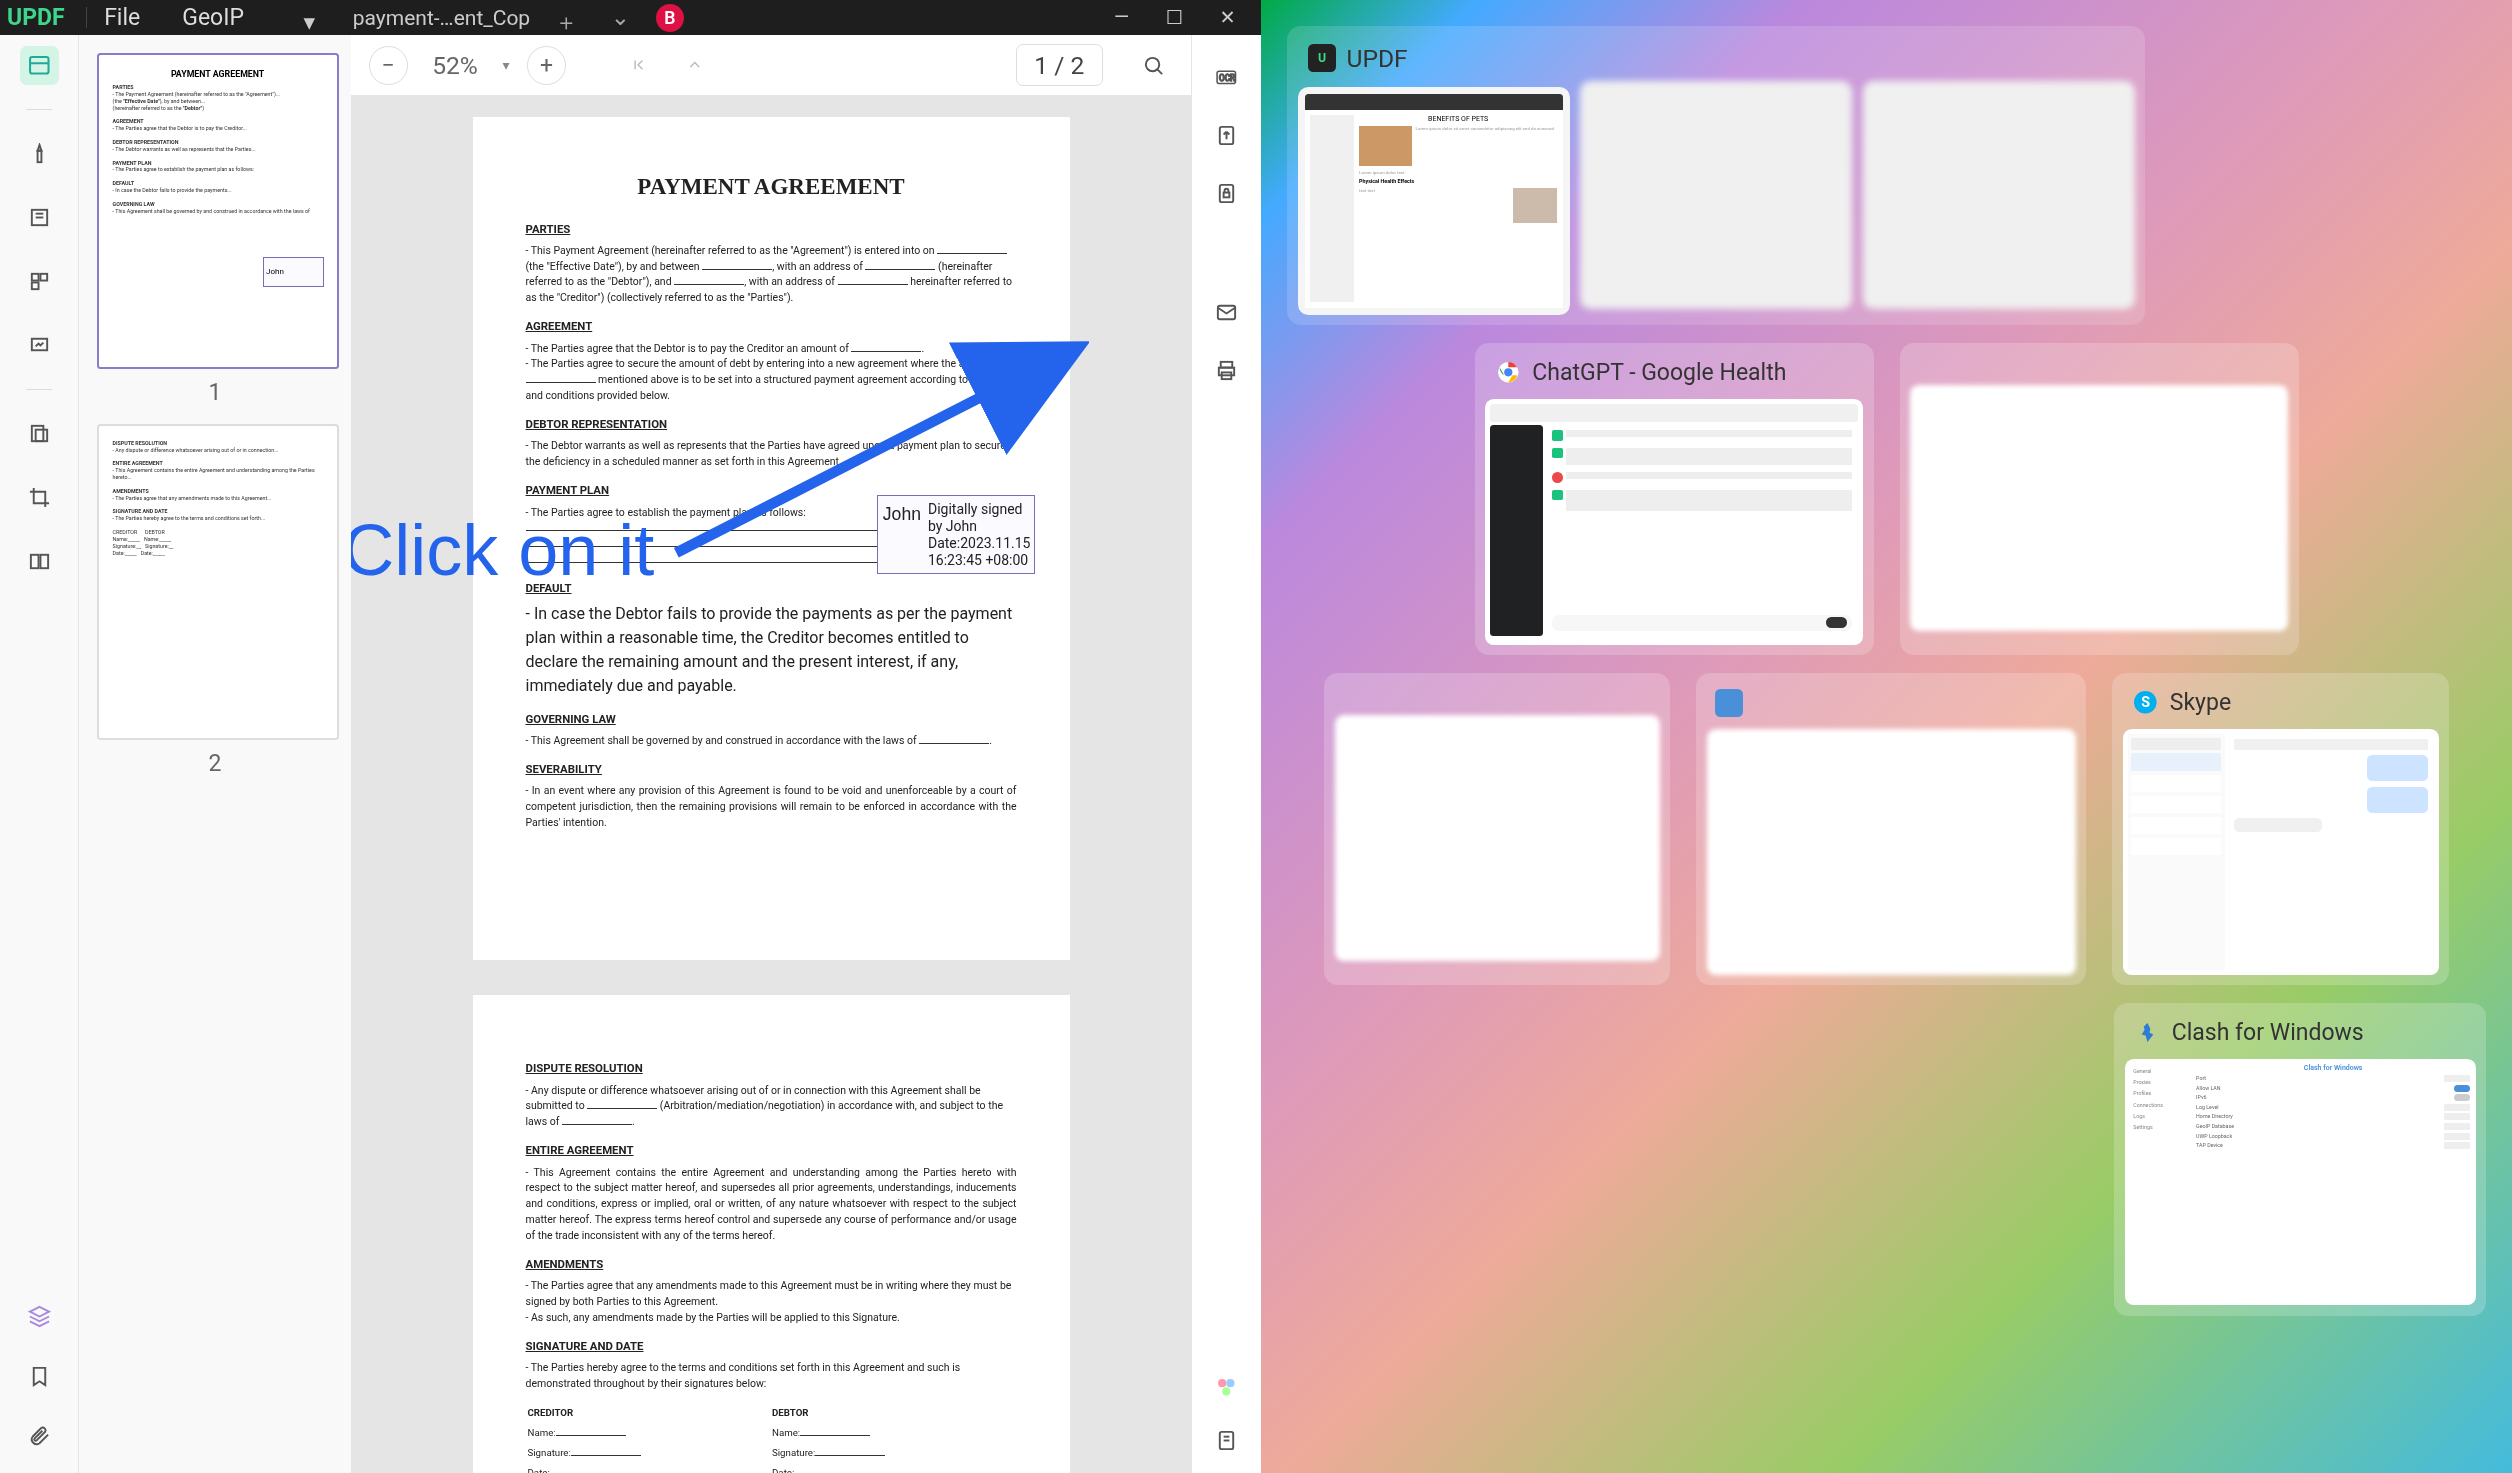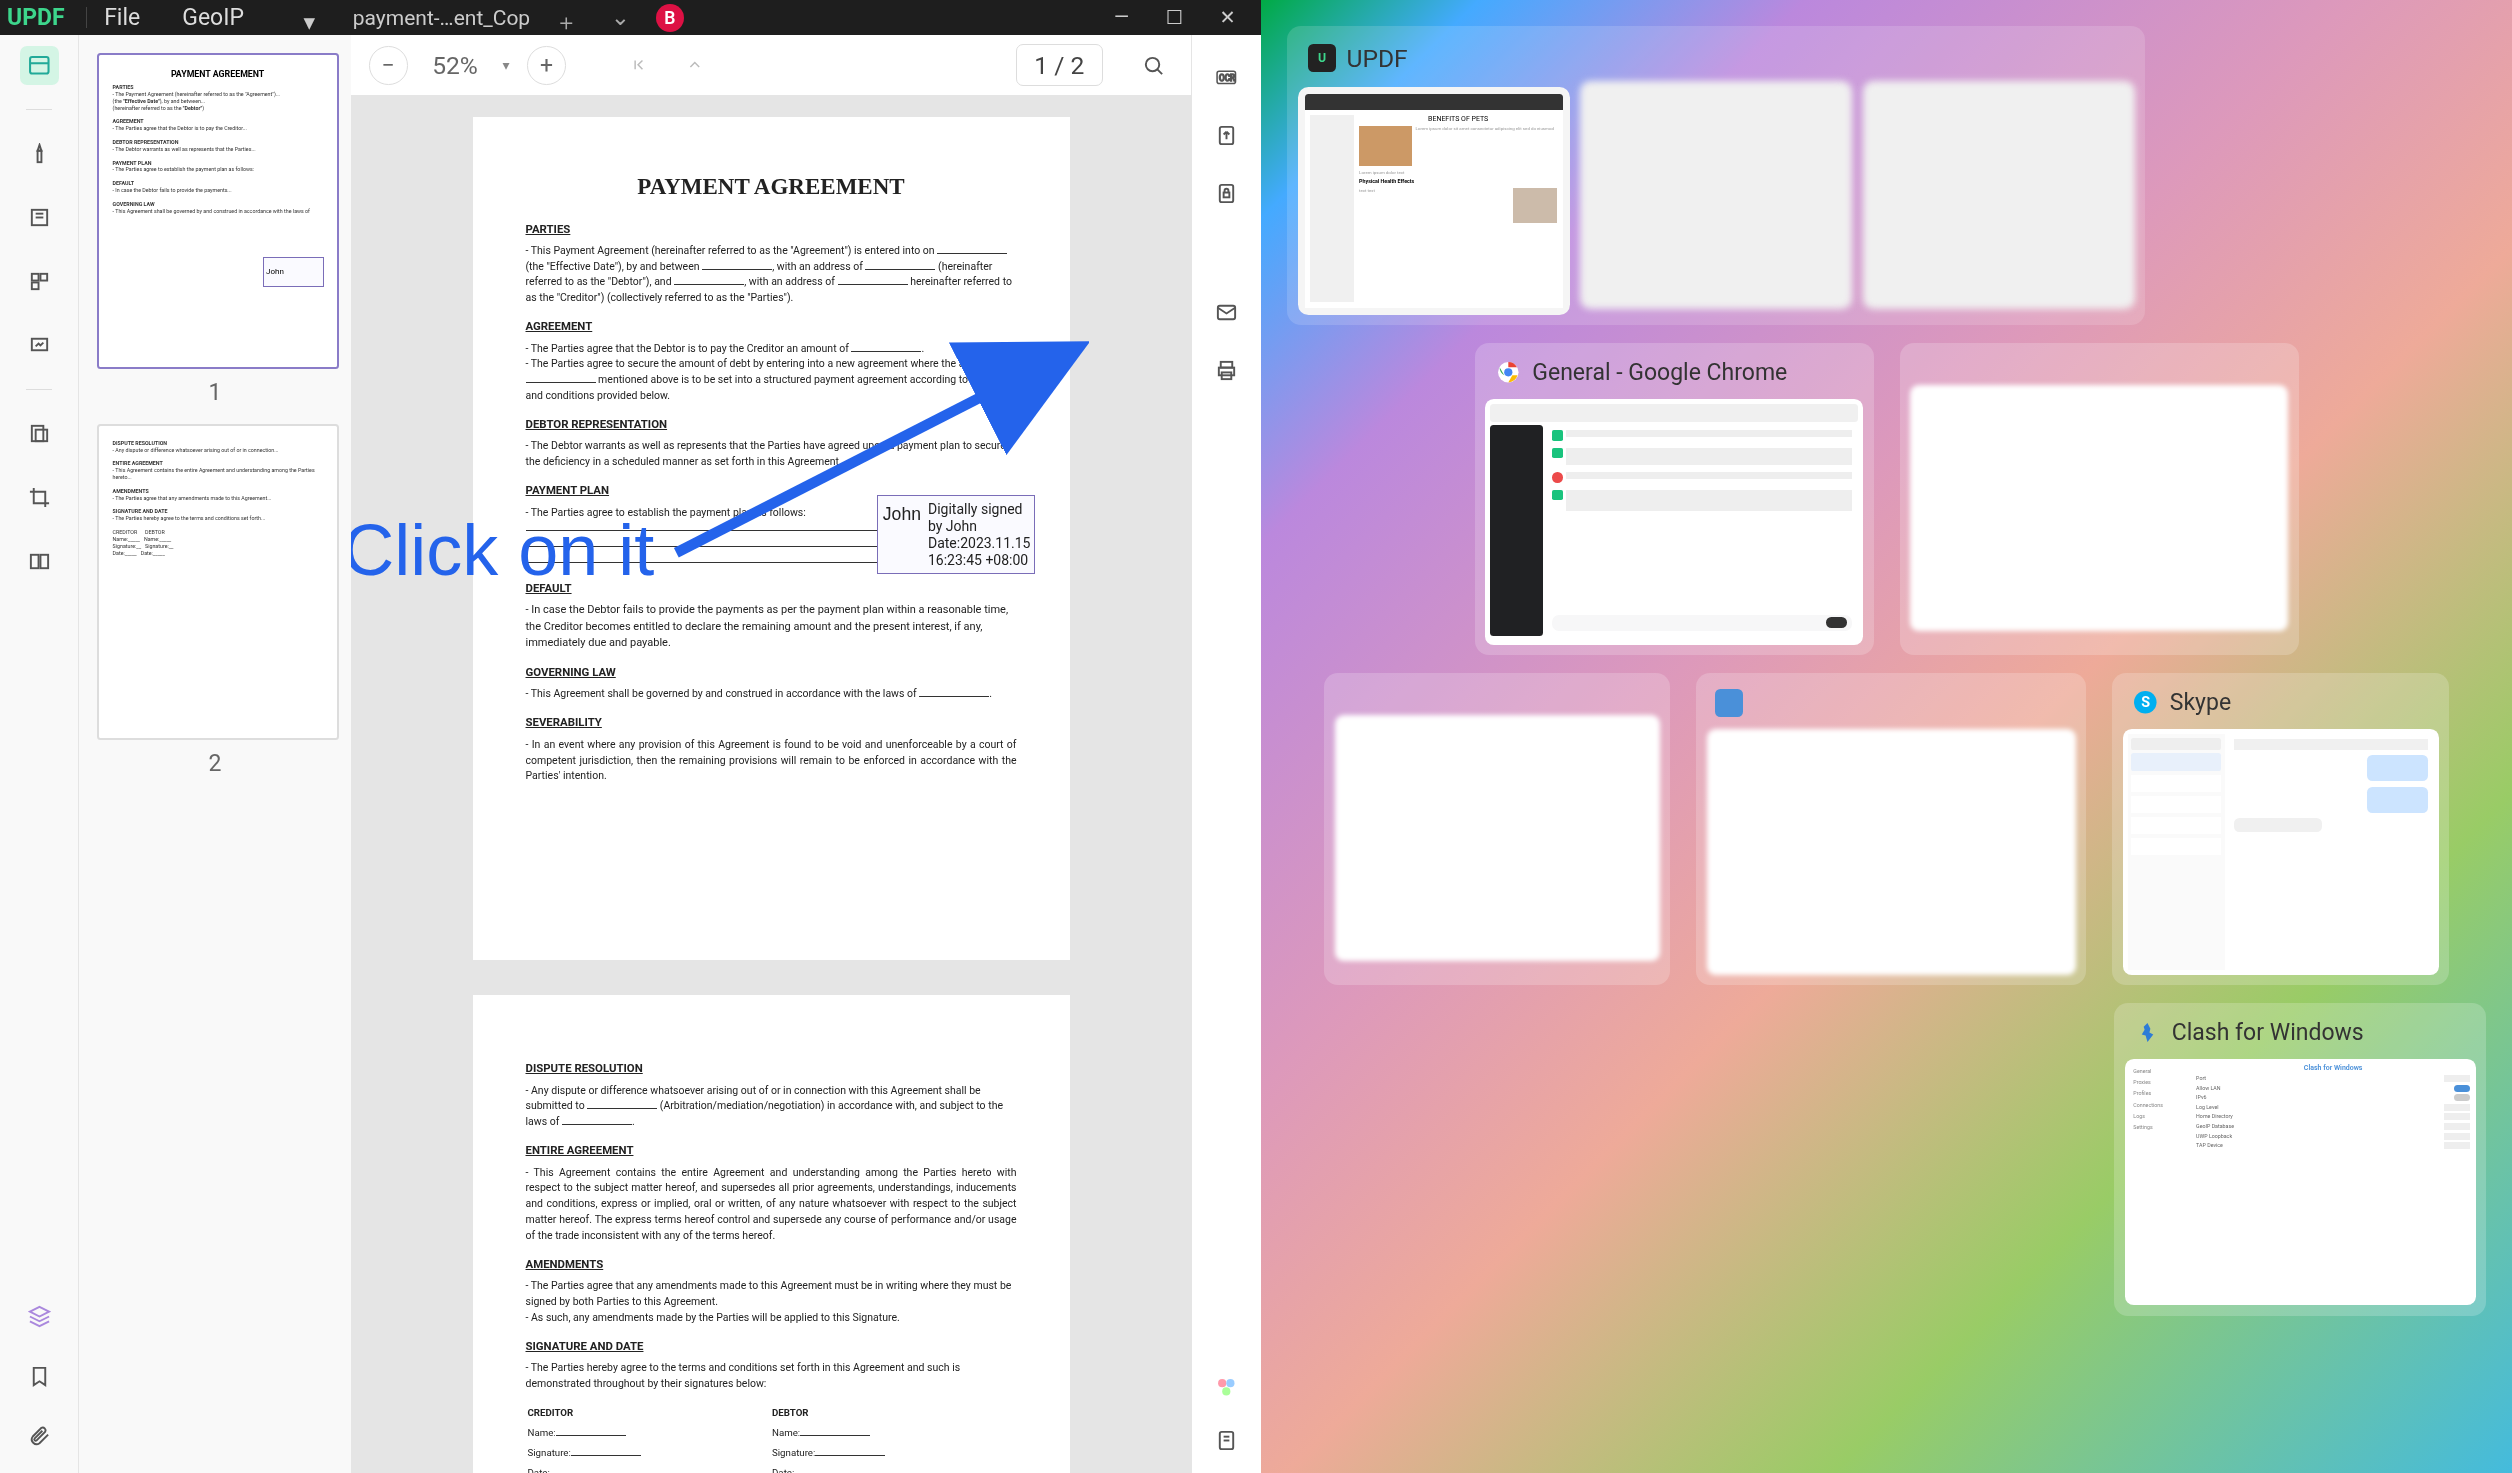--- a/index.html
+++ b/index.html
@@ -241,21 +241,21 @@
           <div class="sec-hdr">PARTIES</div>
           <div style="font-size:10.5px">- <span>This Payment Agreement (hereinafter referred to as the "Agreement") is entered into on</span> <span class="blank"></span><span> (the "Effective Date"), by and between </span><span class="blank"></span><span>, with an address of </span><span class="blank"></span><span> (hereinafter referred to as the "Debtor"), and </span><span class="blank"></span><span>, with an address of </span><span class="blank"></span><span> hereinafter referred to as the "Creditor") (collectively referred to as the "Parties").</span></div>
           <div class="sec-hdr">AGREEMENT</div>
           <div style="font-size:10.5px">- <span>The Parties agree that the Debtor is to pay the Creditor an amount of </span><span class="blank"></span>.</div>
           <div style="font-size:10.5px">- <span>The Parties agree to secure the amount of debt by entering into a new agreement where the amount of </span><span class="blank"></span><span> mentioned above is to be set into a structured payment agreement according to the terms and conditions provided below.</span></div>
           <div class="sec-hdr">DEBTOR REPRESENTATION</div>
           <div style="font-size:10.5px">- <span>The Debtor warrants as well as represents that the Parties have agreed upon a payment plan to secure the deficiency in a scheduled manner as set forth in this Agreement.</span></div>
           <div class="sec-hdr">PAYMENT PLAN</div>
           <div style="font-size:10.5px">- <span>The Parties agree to establish the payment plan as follows:</span><br><span class="blank" style="min-width:351px"></span><br><span class="blank" style="min-width:351px"></span><br><span class="blank" style="min-width:351px"></span></div>
           <div class="sec-hdr">DEFAULT</div>
-          <div style="font-size:11px">- <span>In case the Debtor fails to provide the payments as per the payment plan within a reasonable time, the Creditor becomes entitled to declare the remaining amount and the present interest, if any, immediately due and payable.</span></div>
+          <div style="font-size:16px">- <span>In case the Debtor fails to provide the payments as per the payment plan within a reasonable time, the Creditor becomes entitled to declare the remaining amount and the present interest, if any, immediately due and payable.</span></div>
           <div class="sec-hdr">GOVERNING LAW</div>
           <div style="font-size:10.5px;text-align:justify">- <span>This Agreement shall be governed by and construed in accordance with the laws of </span><span class="blank"></span>.</div>
           <div class="sec-hdr">SEVERABILITY</div>
           <div style="font-size:10.5px;text-align:justify">- <span>In an event where any provision of this Agreement is found to be void and unenforceable by a court of competent jurisdiction, then the remaining provisions will remain to be enforced in accordance with the Parties' intention.</span></div>
 
           <div class="sig-box">
             <div style="display:flex;gap:7px">
               <div style="font-size:17.6px;font-family:Arial">John</div>
               <div style="font-size:14px;line-height:1.2">
                 <div>Digitally signed</div>
@@ -395,21 +395,21 @@
       <div class="tw-title">
         <div class="task-icon">
             <svg width="24.6" height="24.6" viewBox="0 0 24 24">
               <circle cx="12" cy="12" r="10" fill="#fff"></circle>
               <circle cx="12" cy="12" r="4" fill="#4285f4"></circle>
               <path d="M12 2a10 10 0 018.5 5H12V2z" fill="#ea4335"></path>
               <path d="M3.5 7L8 15a10 10 0 01-4.5-8z" fill="#34a853"></path>
               <path d="M12 22l4-7h5a10 10 0 01-9 7z" fill="#fbbc05"></path>
             </svg>
           </div>
-        <span>General - Google Chrome</span>
+        <span>ChatGPT - Google Health</span>
       </div>
       <div class="tw-body" style="padding:5.3px">
         <div style="height:17.6px;background:#f0f0f0;border-radius:3.5px;margin-bottom:3.5px"></div>
         <div style="display:flex;gap:3.5px;height:calc(100% - 24.6px)">
           <div style="width:53px;background:#202123;border-radius:3.5px"></div>
           <div style="flex:1;background:#fff;padding:5.3px;display:flex;flex-direction:column;gap:7px">
             <div style="display:flex;gap:3.5px;align-items:start">
                 <div style="width:10.5px;height:10.5px;background:#19c37d;border-radius:1.8px"></div>
                 <div style="flex:1;height:7px;background:#eee"></div>
               </div>

